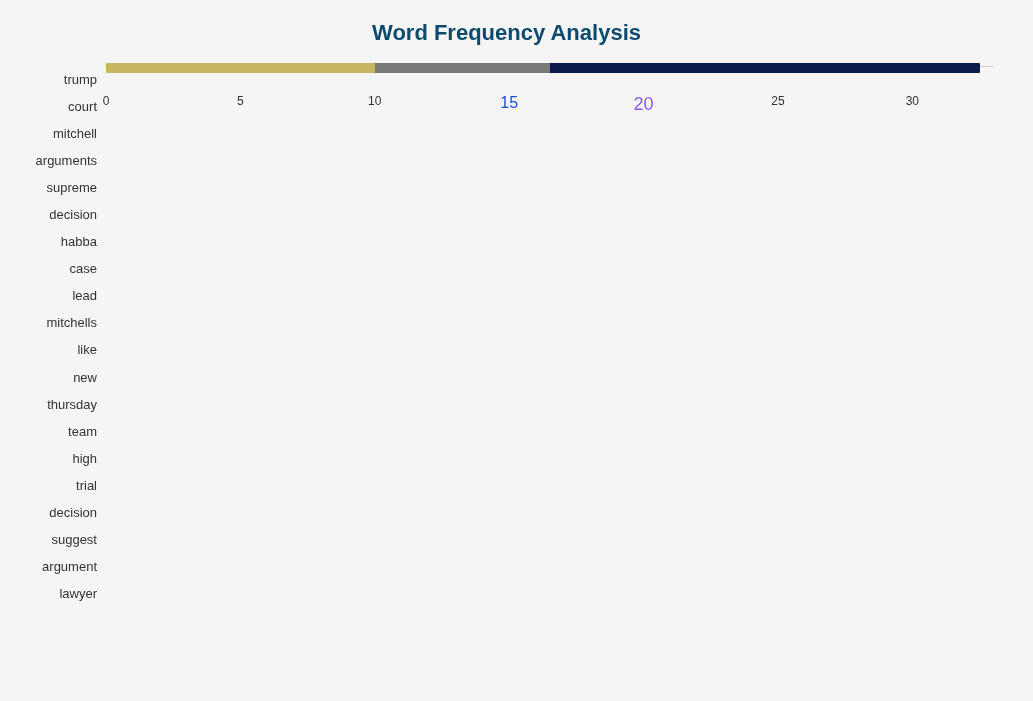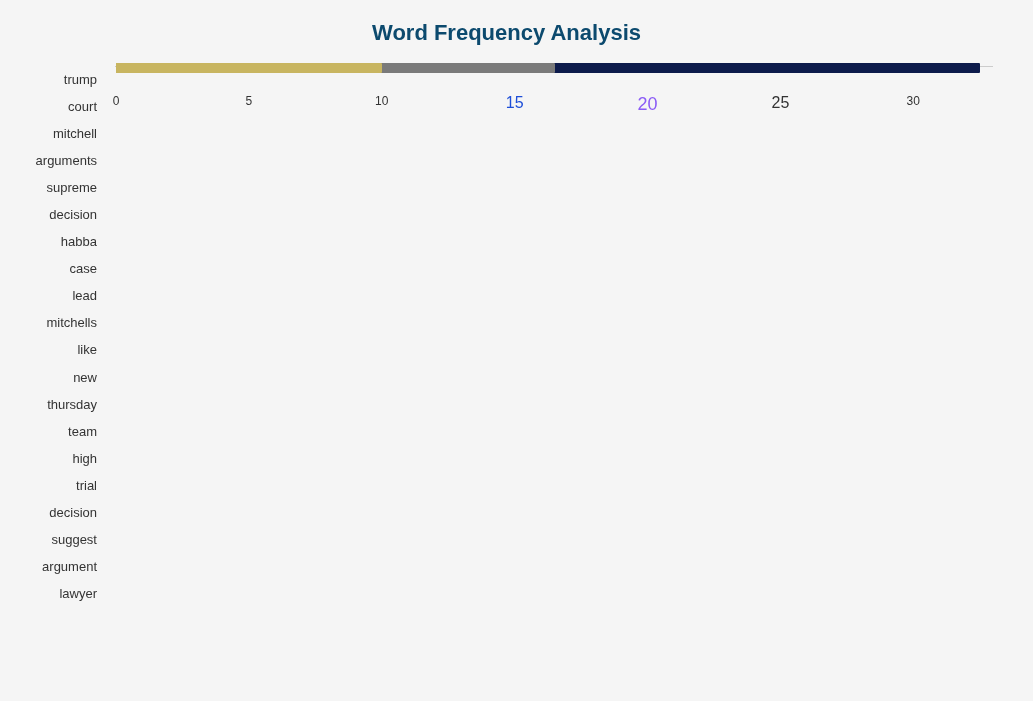--- a/index.html
+++ b/index.html
@@ -23,21 +23,20 @@
       text-align: center;
       font-size: 22px;
       font-weight: bold;
       color: #0c4a6e;
       margin-bottom: 20px;
     }
     .chart-area {
       display: flex;
       width: 100%;
       height: calc(100% - 80px);
-      gap: 10px;
     }
     .y-labels {
       display: flex;
       flex-direction: column;
       justify-content: space-around;
       align-items: flex-end;
       width: 85px;
       flex-shrink: 0;
       padding-right: 8px;
     }
@@ -193,19 +192,19 @@
             <div class="bar-row">
               <div class="bar" style="width: 11.5152%; background-color: rgb(200, 181, 96);"></div>
             </div>
           </div>
         <div class="x-axis-labels" id="x-axis-labels">
             <div style="position: absolute; left: 0%; transform: translateX(-50%); font-size: 12px; color: rgb(51, 51, 51);">0</div>
             <div style="position: absolute; left: 15.1515%; transform: translateX(-50%); font-size: 12px; color: rgb(51, 51, 51);">5</div>
             <div style="position: absolute; left: 30.303%; transform: translateX(-50%); font-size: 12px; color: rgb(51, 51, 51);">10</div>
             <div style="position: absolute; left: 45.4545%; transform: translateX(-50%); font-size: 16px; color: #1d4ed8;">15</div>
             <div style="position: absolute; left: 60.6061%; transform: translateX(-50%); font-size: 18px; color: #8b5cf6;">20</div>
-            <div style="position: absolute; left: 75.7576%; transform: translateX(-50%); font-size: 16px; color: rgb(51, 51, 51);">25</div>
+            <div style="position: absolute; left: 75.7576%; transform: translateX(-50%); font-size: 12px; color: rgb(51, 51, 51);">25</div>
             <div style="position: absolute; left: 90.9091%; transform: translateX(-50%); font-size: 12px; color: rgb(51, 51, 51);">30</div>
           </div>
       </div>
     </div>
   </div>
 </div>
 
 </body></html>

